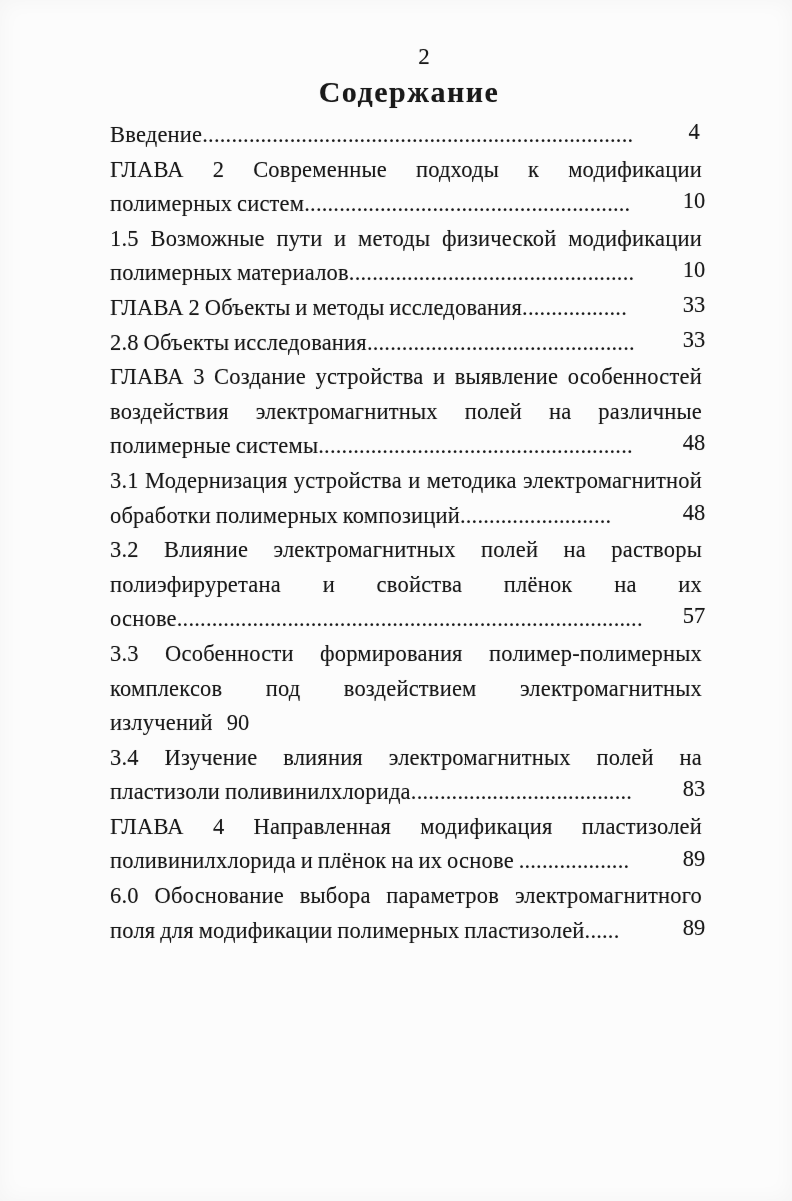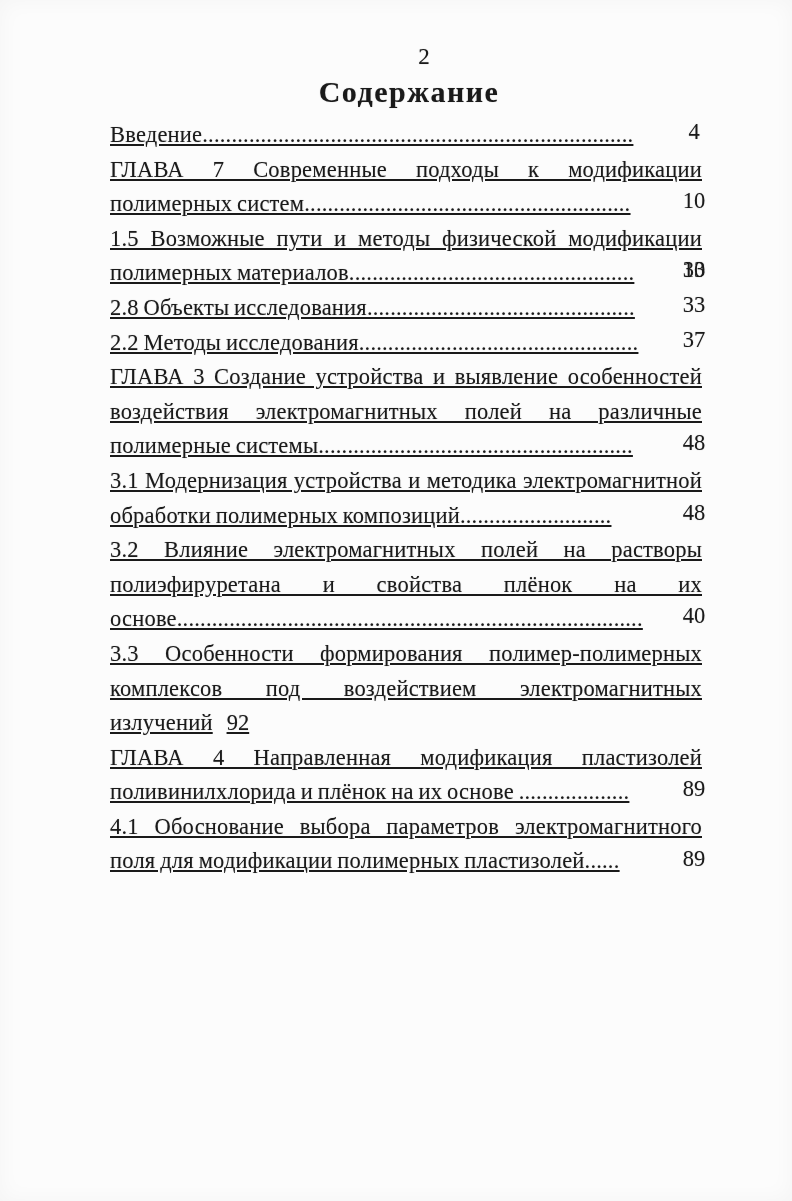--- a/index.html
+++ b/index.html
@@ -50,21 +50,20 @@
     top: 118px;
     left: 110px;
     width: 592px;
   }
   .toc-entry {
     position: relative;
     text-align: justify;
     font-size: 22.5px;
     line-height: 34.6px;
     word-spacing: -1px;
-    text-decoration: underline;
   }
   .entry-text {
     letter-spacing: 0.2px;
   }
   .page-ref-abs {
     position: absolute;
     left: 552px;
     bottom: 9px;
     width: 64px;
     text-align: center;
@@ -79,25 +78,25 @@
 </head>
 <body>
 
 <div class="page">
   <div class="page-num-top">2</div>
 
   <h1 class="doc-title">Содержание</h1>
 
   <div class="toc" id="toc-list">
       <div class="toc-entry"><span class="entry-text">Введение..........................................................................</span><span class="page-ref-abs">4</span></div>
-      <div class="toc-entry"><span class="entry-text">ГЛАВА 7 Современные подходы к модификации полимерных систем........................................................</span><span class="page-ref-abs">10</span></div>
+      <div class="toc-entry"><span class="entry-text">ГЛАВА 2 Современные подходы к модификации полимерных систем........................................................</span><span class="page-ref-abs">10</span></div>
       <div class="toc-entry"><span class="entry-text">1.5 Возможные пути и методы физической модификации полимерных материалов.................................................</span><span class="page-ref-abs">10</span></div>
-      <div class="toc-entry"><span class="page-ref-abs">33</span></div>
+      <div class="toc-entry"><span class="entry-text">ГЛАВА 2 Объекты и методы исследования..................</span><span class="page-ref-abs">33</span></div>
       <div class="toc-entry"><span class="entry-text">2.8 Объекты исследования..............................................</span><span class="page-ref-abs">33</span></div>
-      <div class="toc-entry"><span class="entry-text">2.2 Методы исследования................................................</span><span class="page-ref-abs">37</span></div>
       <div class="toc-entry"><span class="entry-text">ГЛАВА 3 Создание устройства и выявление особенностей воздействия электромагнитных полей на различные полимерные системы......................................................</span><span class="page-ref-abs">48</span></div>
       <div class="toc-entry"><span class="entry-text">3.1 Модернизация устройства и методика электромагнитной обработки полимерных композиций..........................</span><span class="page-ref-abs">48</span></div>
-      <div class="toc-entry"><span class="entry-text">3.2 Влияние электромагнитных полей на растворы полиэфируретана и свойства плёнок на их основе................................................................................</span><span class="page-ref-abs">40</span></div>
-      <div class="toc-entry"><span class="entry-text">3.3 Особенности формирования полимер-полимерных комплексов под воздействием электромагнитных излучений</span><span class="page-ref-inline">92</span></div>
+      <div class="toc-entry"><span class="entry-text">3.2 Влияние электромагнитных полей на растворы полиэфируретана и свойства плёнок на их основе................................................................................</span><span class="page-ref-abs">57</span></div>
+      <div class="toc-entry"><span class="entry-text">3.3 Особенности формирования полимер-полимерных комплексов под воздействием электромагнитных излучений</span><span class="page-ref-inline">90</span></div>
+      <div class="toc-entry"><span class="entry-text">3.4 Изучение влияния электромагнитных полей на пластизоли поливинилхлорида......................................</span><span class="page-ref-abs">83</span></div>
       <div class="toc-entry"><span class="entry-text">ГЛАВА 4 Направленная модификация пластизолей поливинилхлорида и плёнок на их основе ...................</span><span class="page-ref-abs">89</span></div>
-      <div class="toc-entry"><span class="entry-text">4.1 Обоснование выбора параметров электромагнитного поля для модификации полимерных пластизолей......</span><span class="page-ref-abs">89</span></div>
+      <div class="toc-entry"><span class="entry-text">6.0 Обоснование выбора параметров электромагнитного поля для модификации полимерных пластизолей......</span><span class="page-ref-abs">89</span></div>
     </div>
 </div>
 
 </body></html>

